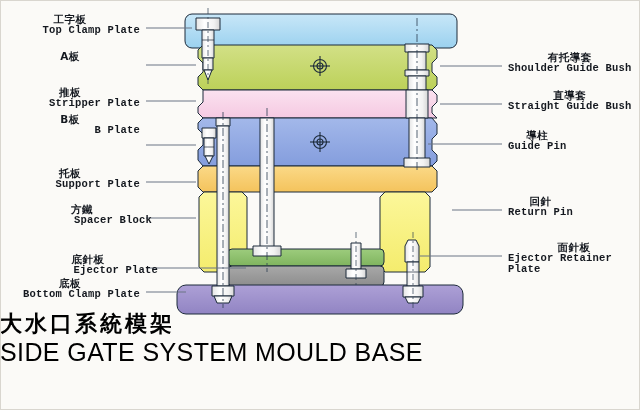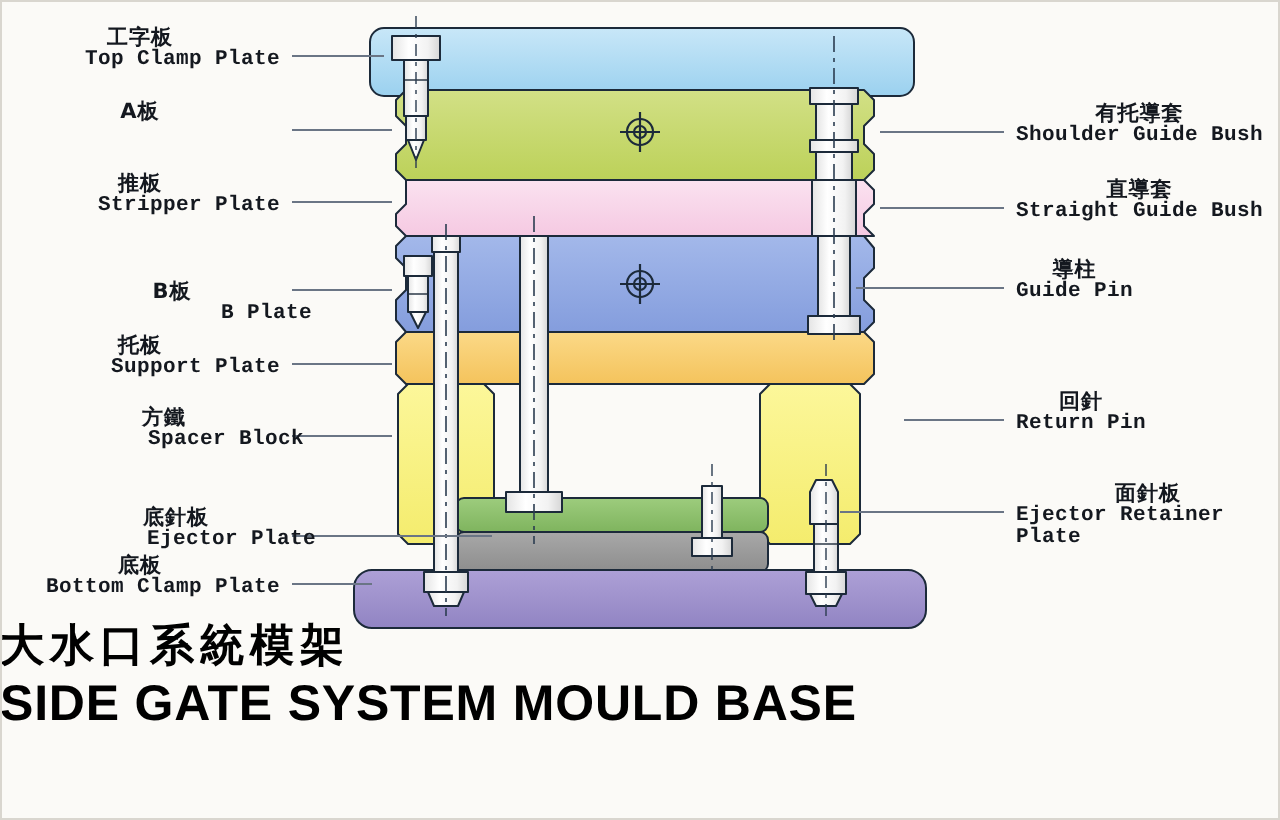--- a/index.html
+++ b/index.html
@@ -21,21 +21,21 @@
   #title-block{
     position:absolute;left:0;right:0;top:312px;
   }
   #title-cn{
     font-family:"DejaVu Sans", sans-serif;
     font-size:22px;font-weight:700;color:#000;letter-spacing:3px;
     line-height:1.1;
   }
   #title-en{
     font-family:"Liberation Sans", sans-serif;
-    font-size:25px;font-weight:700;color:#000;letter-spacing:.4px;
+    font-size:25px;font-weight:400;color:#000;letter-spacing:.4px;
     line-height:1.12;margin-top:2px;
   }
   .frame{
     position:absolute;inset:0;border:1px solid #d9d6cf;pointer-events:none;
   }
 </style>
 </head>
 <body>
 
 <div id="root">
@@ -227,21 +227,21 @@
         <div class="cn">工字板</div>
         <div class="en">Top Clamp Plate</div>
       </div>
       <div class="lbl" style="left: 0px; width: 140px; top: 51px;">
         <div class="cn">A板</div>
       </div>
       <div class="lbl" style="left: 0px; width: 140px; top: 87px;">
         <div class="cn">推板</div>
         <div class="en">Stripper Plate</div>
       </div>
-      <div class="lbl" style="left: 0px; width: 140px; top: 141px; padding-left: 16px;">
+      <div class="lbl" style="left: 0px; width: 140px; top: 114px;">
         <div class="cn">B板</div>
         <div class="en">B Plate</div>
       </div>
       <div class="lbl" style="left: 0px; width: 140px; top: 168px;">
         <div class="cn">托板</div>
         <div class="en">Support Plate</div>
       </div>
       <div class="lbl" style="left: 0px; width: 140px; top: 204px; padding-left: 12px;">
         <div class="cn">方鐵</div>
         <div class="en">Spacer Block</div>

